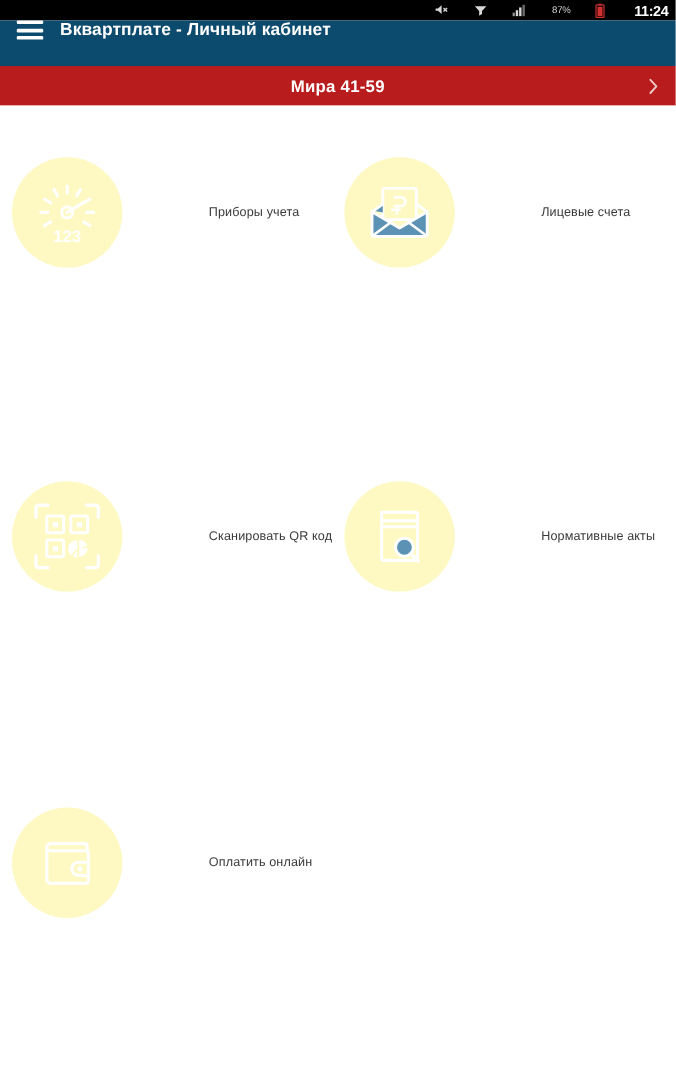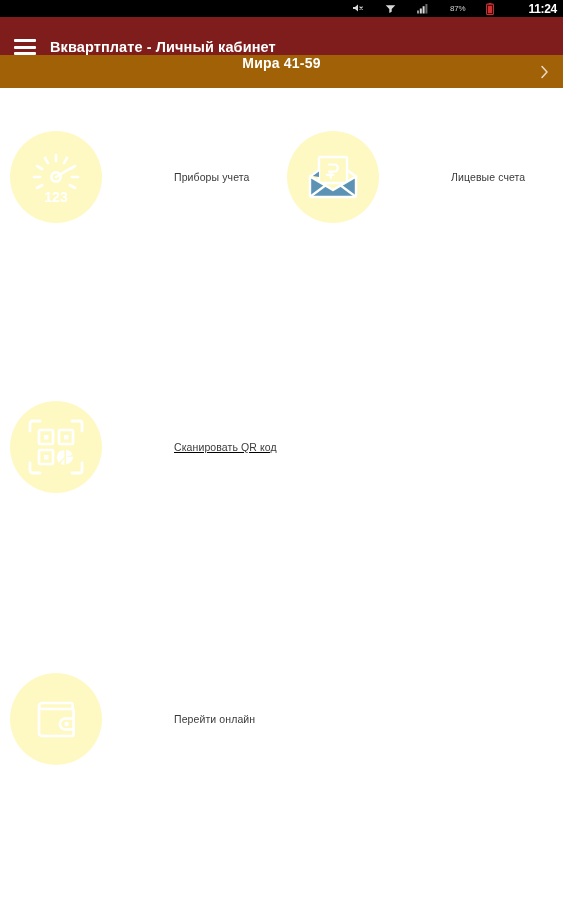--- a/index.html
+++ b/index.html
@@ -40,34 +40,34 @@
     color: #cfcfcf;
     letter-spacing: -0.2px;
     line-height: 1;
     font-family: "Liberation Sans", sans-serif;
   }
   .status-clock {
     font-size: 12px;
     color: #ffffff;
     font-weight: bold;
     line-height: 1;
-    margin-left: 13px;
+    margin-left: 3px;
     letter-spacing: -0.3px;
     font-family: "Liberation Sans", sans-serif;
   }
 
   
   .app-bar {
     position: absolute;
     top: 17px; left: 0;
     width: 563px;
     height: 38px;
-    background: #7f1d1d;
-    display: flex;
-    align-items: flex-end;
+    background: #0c4a6e;
+    display: flex;
+    align-items: flex-start;
     box-sizing: border-box;
   }
   .hamburger {
     width: 22px;
     height: 16px;
     margin-left: 14px;
     margin-right: 14px;
     display: flex;
     flex-direction: column;
     justify-content: space-between;
@@ -87,23 +87,23 @@
     letter-spacing: 0.1px;
     white-space: nowrap;
   }
 
   
   .address-bar {
     position: absolute;
     top: 55px; left: 0;
     width: 563px;
     height: 33px;
-    background: #a16207;
-    display: flex;
-    align-items: flex-start;
+    background: #b91c1c;
+    display: flex;
+    align-items: center;
     justify-content: center;
     box-sizing: border-box;
     cursor: pointer;
   }
   .address-text {
     color: #ffffff;
     font-size: 14px;
     font-weight: bold;
     letter-spacing: 0.2px;
   }
@@ -126,21 +126,21 @@
   }
   .tile {
     position: absolute;
     display: flex;
     align-items: center;
     cursor: pointer;
   }
   .tile-col-left  { left: 10px;  width: 270px; }
   .tile-col-right { left: 287px; width: 270px; align-items: center; }
   .tile-row-1 { top: 43px;  }
-  .tile-row-2 { top: 313px; text-decoration: underline; }
+  .tile-row-2 { top: 313px; }
   .tile-row-3 { top: 585px; }
 
   .circle {
     width: 92px;
     height: 92px;
     border-radius: 50%;
     background: #fef9c3;
     flex: 0 0 92px;
     display: flex;
     align-items: center;
@@ -278,27 +278,39 @@
           <path d="M39 32a7 7 0 016.6 4.7L39 39z"></path>
           <path d="M46 38.4A7 7 0 0139 46V39z"></path>
           <path d="M37.4 39L32 44.4A7 7 0 0137.4 32.4z"></path>
           <path d="M33.6 45.6a7 7 0 003.8 1.3V40.6z"></path>
         </g>
       </svg>
     </div>
     <div class="tile-label">Сканировать QR код</div>
   </div>
 
+  <div class="tile tile-col-right tile-row-2">
+    <div class="circle">
+      <svg width="58" height="58" viewBox="0 0 58 58">
+        <path d="M14 9h28a2 2 0 012 2v5H16a2 2 0 00-2 2z" fill="none" stroke="#ffffff" stroke-width="2.6" stroke-linejoin="round"></path>
+        <path d="M44 16v5H16a2 2 0 01-2-2" fill="none" stroke="#ffffff" stroke-width="2.6" stroke-linejoin="round"></path>
+        <path d="M14 19v28a2 2 0 002 2h26a2 2 0 002-2V21" fill="none" stroke="#ffffff" stroke-width="2.6" stroke-linejoin="round"></path>
+        <circle cx="33" cy="38" r="7.5" fill="#5c93b5" stroke="#ffffff" stroke-width="2.6"></circle>
+        <line x1="38.4" y1="43.4" x2="44.5" y2="49.5" stroke="#ffffff" stroke-width="3" stroke-linecap="round"></line>
+      </svg>
+    </div>
+    <div class="tile-label">Нормативные акты</div>
+  </div>
 
   <div class="tile tile-col-left tile-row-3">
     <div class="circle">
       <svg width="58" height="58" viewBox="0 0 58 58">
         <path d="M12 16a3 3 0 013-3h29a1.6 1.6 0 011.6 1.6V19" fill="none" stroke="#ffffff" stroke-width="2.6" stroke-linecap="round" stroke-linejoin="round"></path>
         <path d="M12 16v27a3 3 0 003 3h30a1.6 1.6 0 001.6-1.6V20.6A1.6 1.6 0 0045 19H15a3 3 0 01-3-3z" fill="none" stroke="#ffffff" stroke-width="2.6" stroke-linejoin="round"></path>
         <path d="M46.6 28.5h-8.2a5.5 5.5 0 000 11h8.2" fill="none" stroke="#ffffff" stroke-width="2.6" stroke-linejoin="round"></path>
         <circle cx="39.6" cy="34" r="2.2" fill="#ffffff"></circle>
       </svg>
     </div>
-    <div class="tile-label">Перейти онлайн</div>
+    <div class="tile-label">Оплатить онлайн</div>
   </div>
 
 
 </div>
 
 </body></html>

